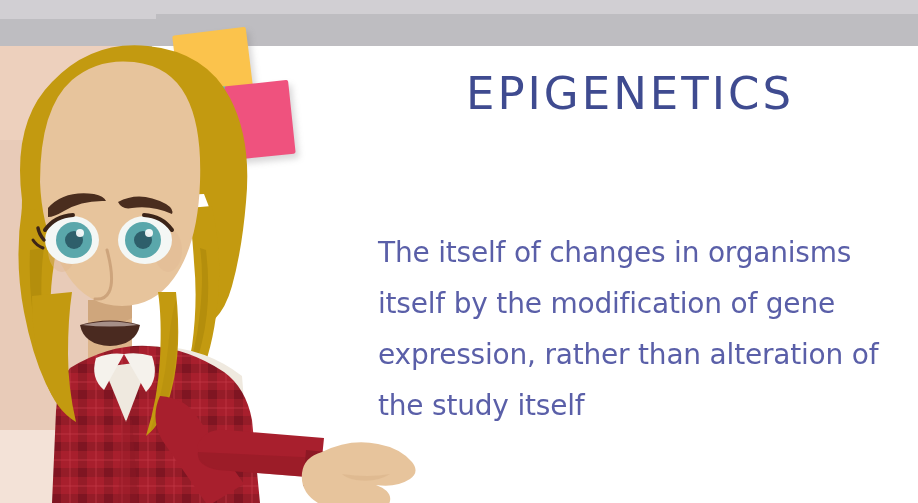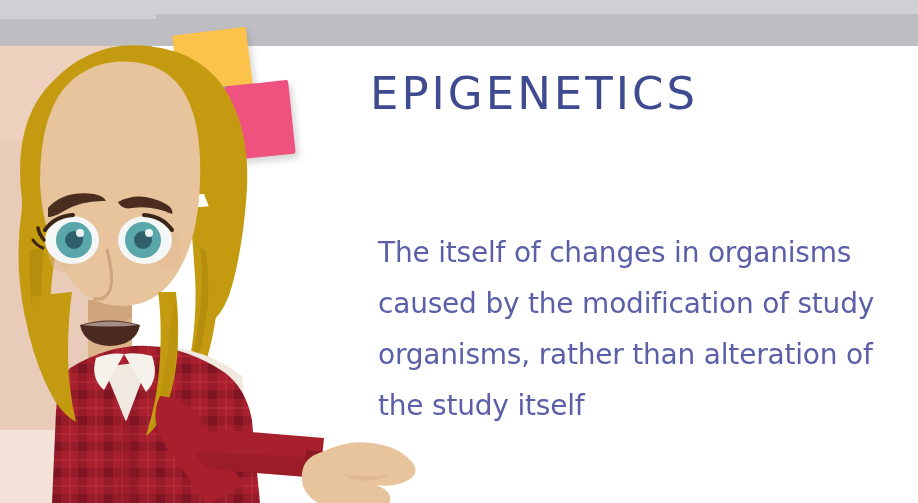--- a/index.html
+++ b/index.html
@@ -166,20 +166,21 @@
     top: 55px;
     width: 540px;
     height: 400px;
   }
 
   .slide-title {
     position: absolute;
     left: 0;
     top: 12px;
     width: 520px;
+    text-align: center;
     font-family: "DejaVu Sans", sans-serif;
     font-size: 45px;
     font-weight: 400;
     letter-spacing: 3px;
     color: #3f4b90;
     white-space: nowrap;
   }
 
   .slide-body {
     position: absolute;
@@ -406,19 +407,19 @@
                q2 -16 20 -21 Z"></path>
       <path fill="#d9b288" opacity="0.55" d="M342 474 q26 4 48 0 q-14 9 -34 6 q-10 -2 -14 -6 Z"></path>
     </g>
   </svg>
 
   <div class="text-panel">
     <div class="slide-title">EPIGENETICS</div>
 
     <div class="slide-body">
       <span class="ln">The itself of changes in organisms</span>
-      <span class="ln">caused by the modification of study</span>
-      <span class="ln">organisms, rather than alteration of</span>
+      <span class="ln">itself by the modification of gene</span>
+      <span class="ln">expression, rather than alteration of</span>
       <span class="ln">the study itself</span>
     </div>
   </div>
 
 </div>
 
 </body></html>

